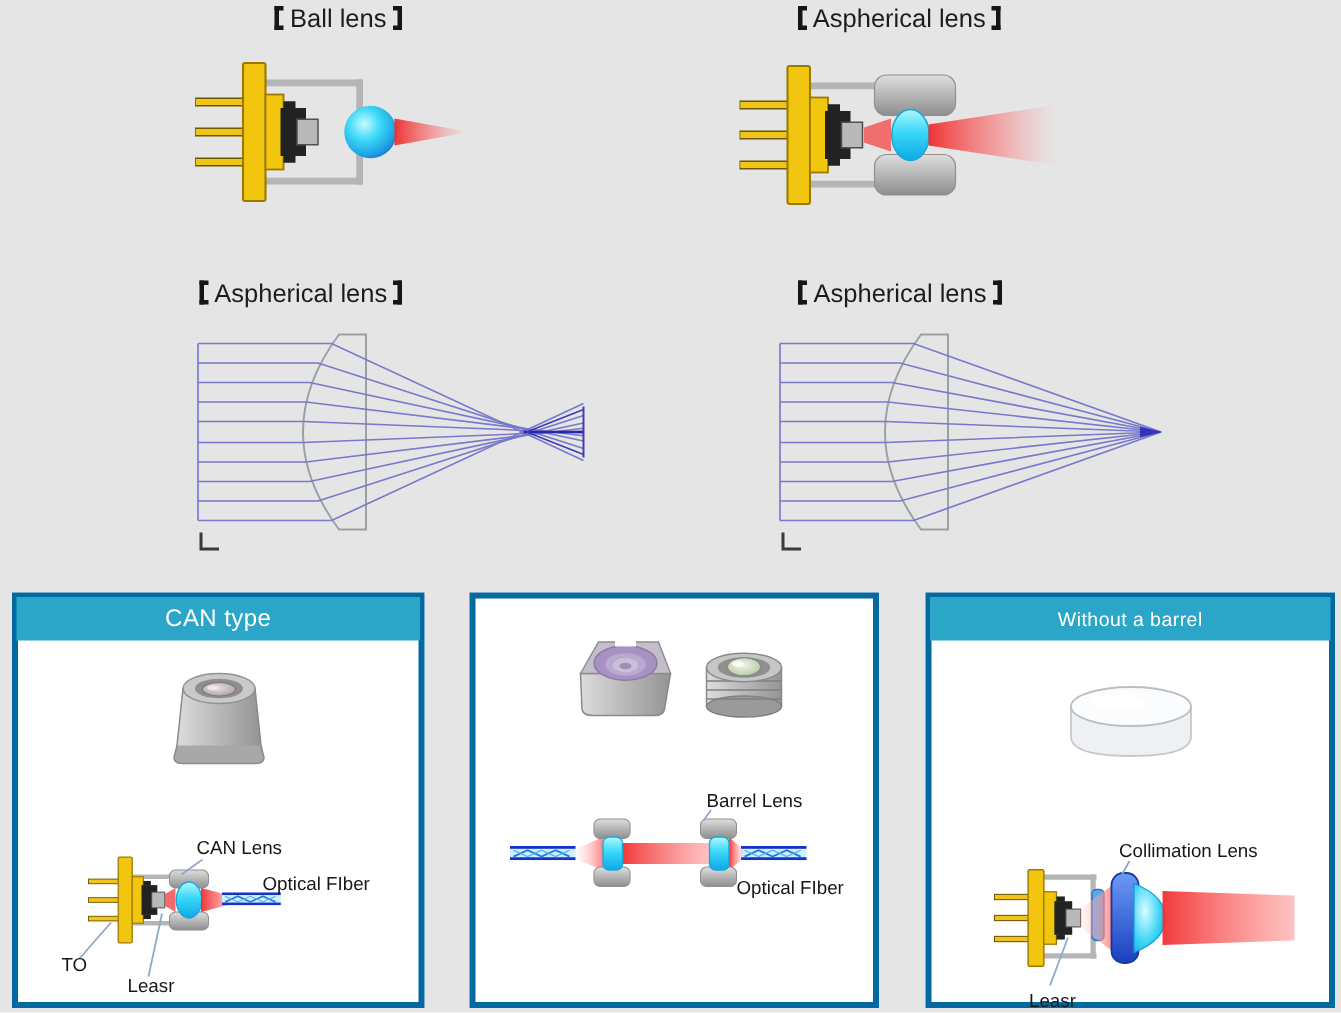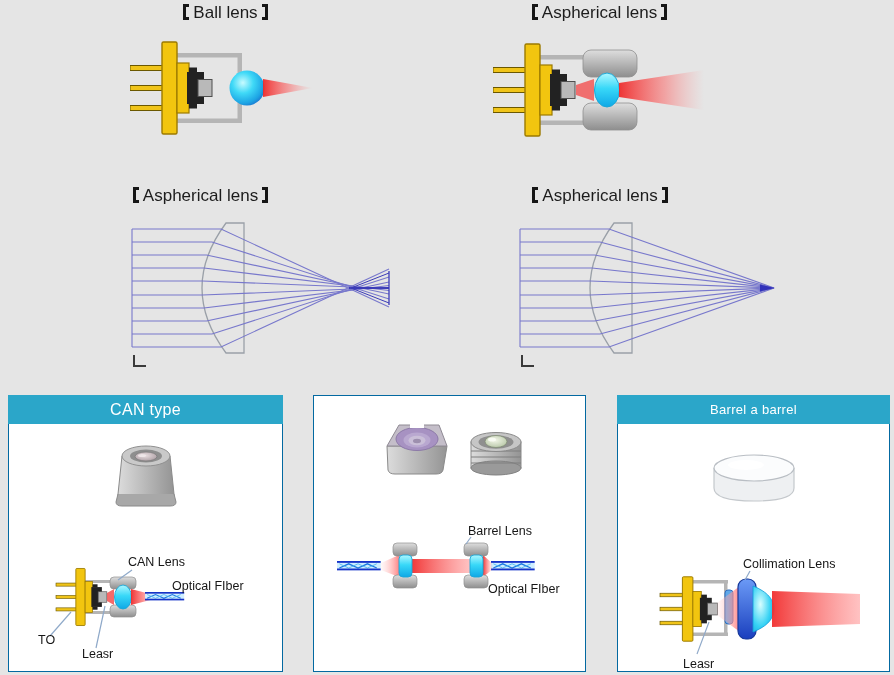--- a/index.html
+++ b/index.html
@@ -3,21 +3,21 @@
 <meta charset="utf-8">
 <style>
   html,body{margin:0;padding:0;background:#fff}
   .canvas{position:relative;width:894px;height:675px;background:#e5e5e5;
           font-family:"Liberation Sans","DejaVu Sans",sans-serif;overflow:hidden}
   .title{position:absolute;font-size:17px;color:#1c1c1c;text-align:center;white-space:nowrap}
   .brk{display:inline-block;width:6px;height:16px;border:3px solid #161616;box-sizing:border-box;vertical-align:-2px}
   .brk-l{border-right:none;margin-right:4px}
   .brk-r{border-left:none;margin-left:4px}
   .abs{position:absolute}
-  .panel{position:absolute;top:395px;height:277px;background:#fff;border:1px solid #0369a1;box-sizing:border-box}
+  .panel{position:absolute;top:395px;height:277px;background:#fff;border:4px solid #0369a1;box-sizing:border-box}
   .panel-header{height:29px;margin:-1px -1px 0 -1px;background:#2ba6c9;color:#fff;display:flex;
                 align-items:center;justify-content:center;font-size:16px;letter-spacing:.3px}
   .panel-header.small{font-size:13px}
   .panel-body{position:relative;height:246px}
   .photo-row{display:flex;justify-content:center;align-items:flex-end;gap:14px;margin-top:16px}
   svg text{font-family:"Liberation Sans","DejaVu Sans",sans-serif;font-size:12.5px;fill:#161616}
 </style>
 </head>
 <body>
 
@@ -257,21 +257,21 @@
           <rect x="150" y="50" width="13" height="22" rx="4" fill="url(#gradCyanV)" stroke="#1ca6d6" stroke-width=".9"></rect>
         </g>
         <line x1="151" y1="32" x2="146" y2="39" stroke="#8fa9c9" stroke-width="1.2"></line>
         <text x="148" y="30">Barrel Lens</text>
         <text x="168" y="88">Optical FIber</text>
       </svg>
     </div>
   </div>
 
   <div class="panel" style="left:617px;width:273px">
-    <div class="panel-header small">Barrel a barrel</div>
+    <div class="panel-header small">Without a barrel</div>
     <div class="panel-body">
       <svg style="display:block;margin:24px auto 0" width="100" height="62" viewBox="0 0 100 62">
         <path d="M10,20 V40 Q10,53 50,53 Q90,53 90,40 V20" fill="#eef0f2" stroke="#c4c8cc" stroke-width="1.2"></path>
         <ellipse cx="50" cy="20" rx="40" ry="13" fill="#fbfcfd" stroke="#b9bec4" stroke-width="1.2"></ellipse>
         <ellipse cx="42" cy="17" rx="18" ry="5" fill="#ffffff" opacity=".9"></ellipse>
       </svg>
       <svg class="abs" style="left:5px;top:96px" width="260" height="150" viewBox="0 0 260 150">
         <g fill="#b5b5b5">
           <rect x="70" y="36" width="35" height="3.5"></rect>
             <rect x="101" y="36" width="3.5" height="56"></rect>

